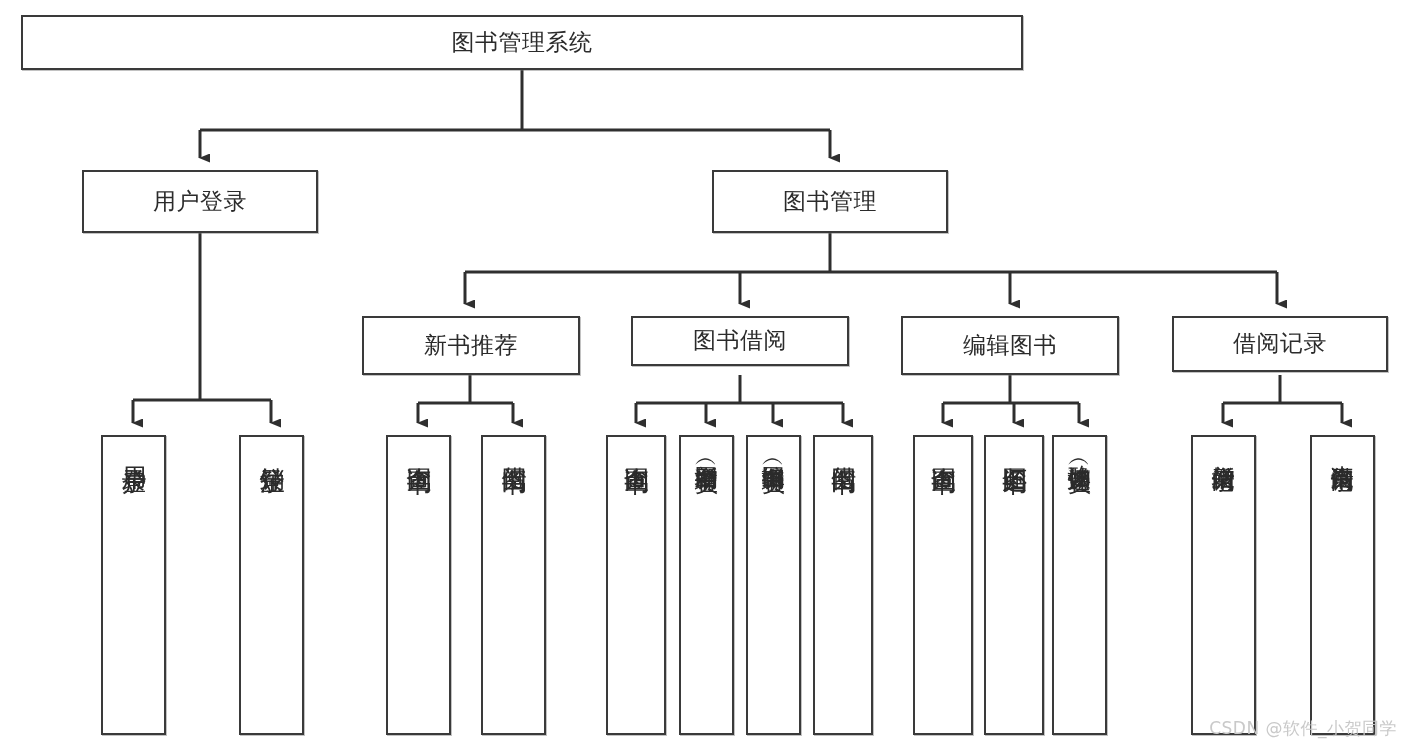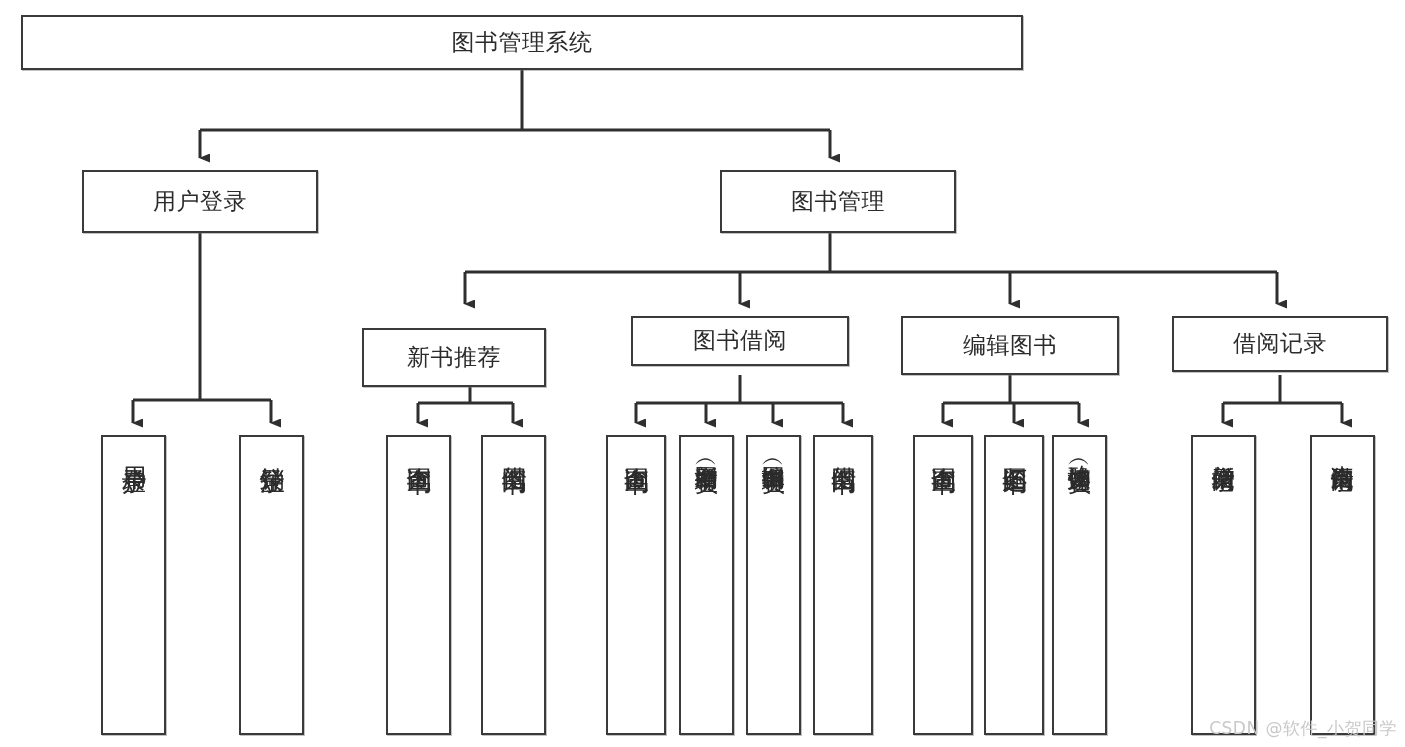--- a/index.html
+++ b/index.html
@@ -129,25 +129,25 @@
     </g>
   </svg>
 
   <div class="node horiz" style="left:21px; top:15px; width:1002px; height:55px;">
     <span class="label">图书管理系统</span>
   </div>
 
   <div class="node horiz" style="left:82px; top:170px; width:236px; height:63px;">
     <span class="label">用户登录</span>
   </div>
-  <div class="node horiz" style="left:712px; top:170px; width:236px; height:63px;margin-left:8px;">
+  <div class="node horiz" style="left:712px; top:170px; width:236px; height:63px;">
     <span class="label">图书管理</span>
   </div>
 
-  <div class="node horiz" style="left:362px; top:328px; width:184px; height:59px;">
+  <div class="node horiz" style="left:362px; top:316px; width:218px; height:59px;">
     <span class="label">新书推荐</span>
   </div>
   <div class="node horiz" style="left:631px; top:316px; width:218px; height:50px;">
     <span class="label">图书借阅</span>
   </div>
   <div class="node horiz" style="left:901px; top:316px; width:218px; height:59px;">
     <span class="label">编辑图书</span>
   </div>
   <div class="node horiz" style="left:1172px; top:316px; width:216px; height:56px;">
     <span class="label">借阅记录</span>

